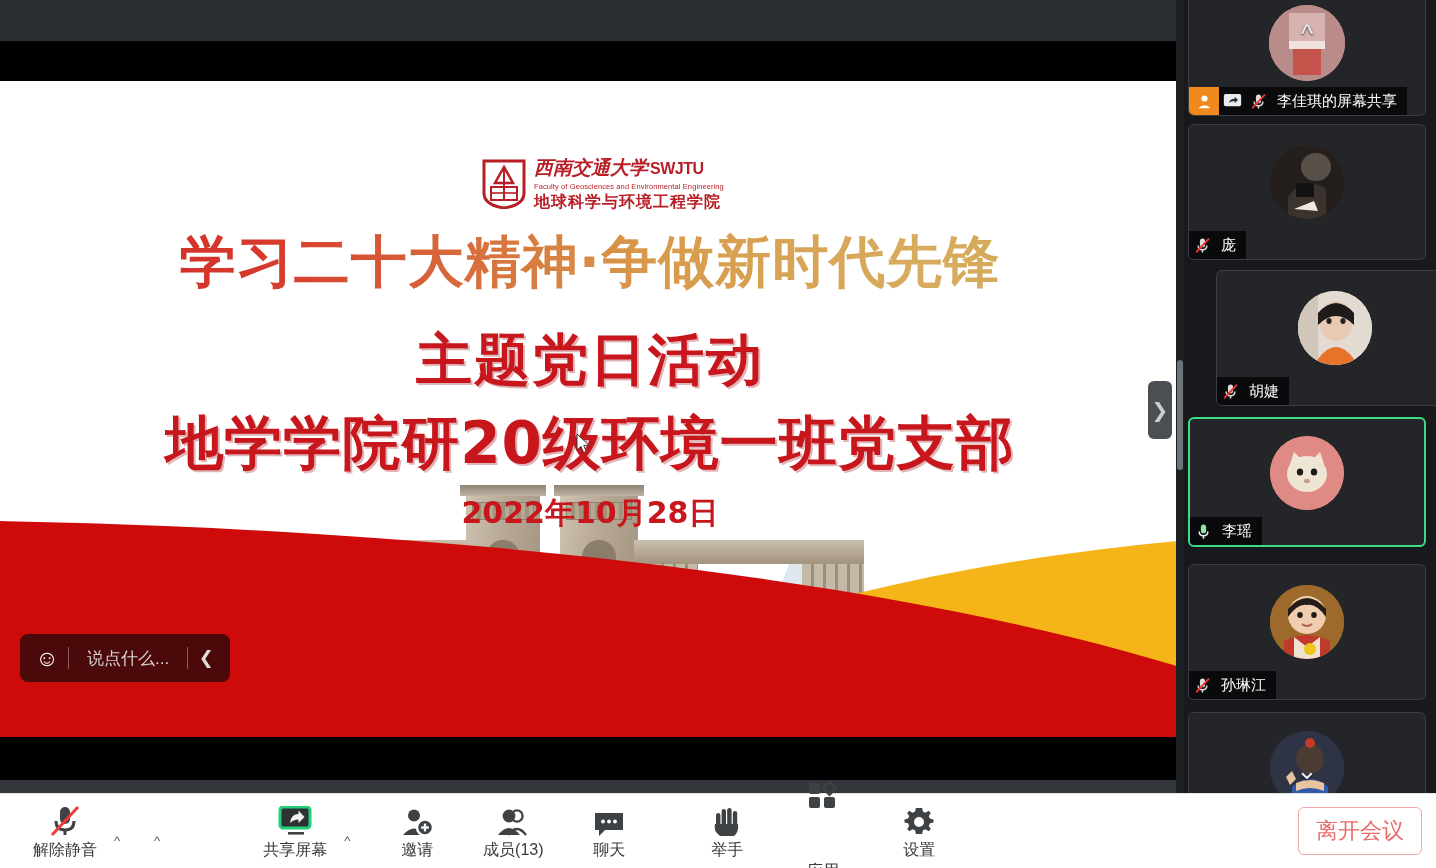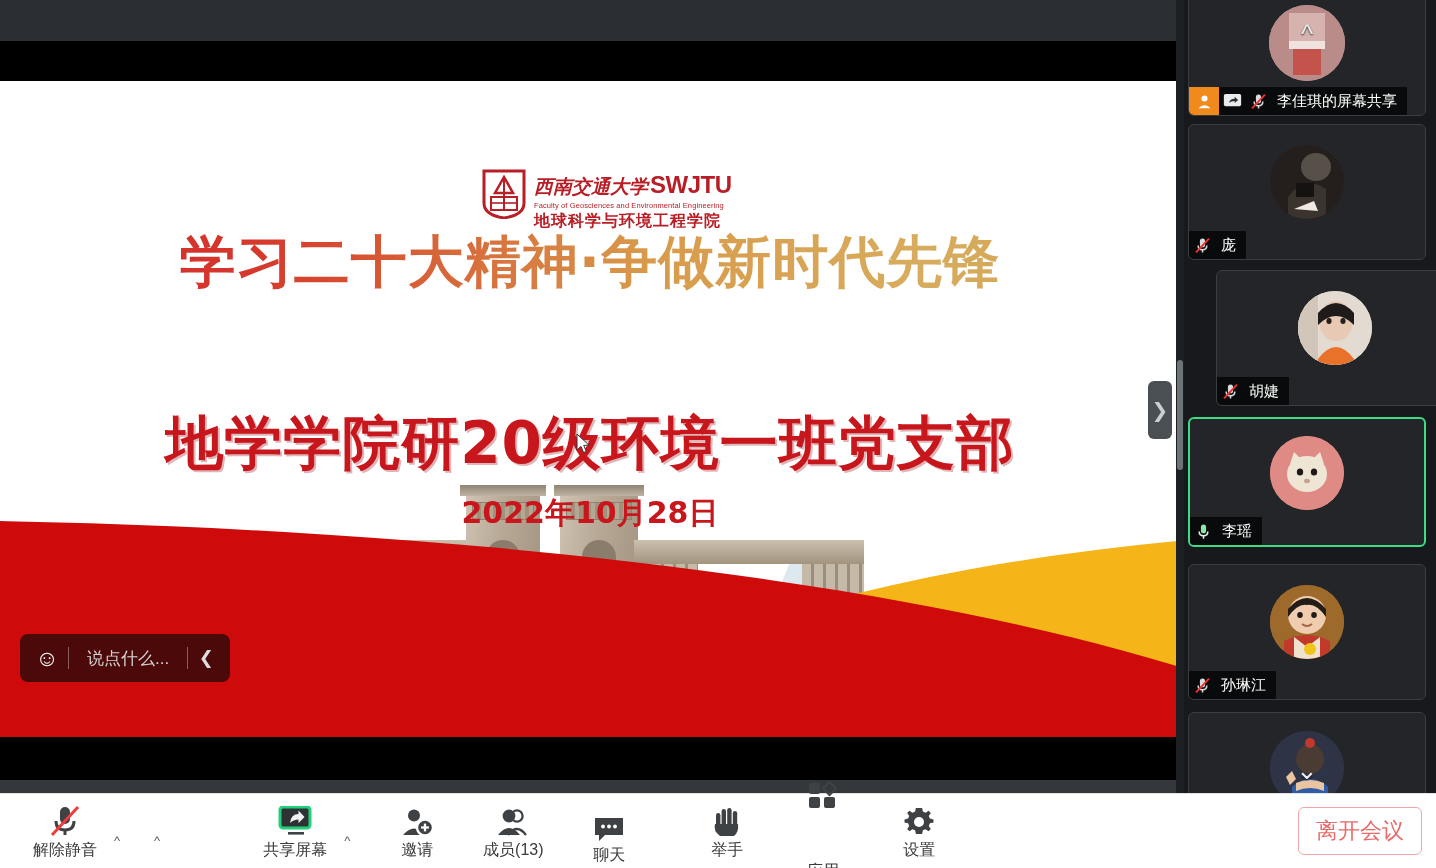--- a/index.html
+++ b/index.html
@@ -75,21 +75,21 @@
   #shrub { position:absolute; left:880px; top:555px; width:60px; height:45px;
       background: radial-gradient(circle at 50% 60%, #3f6b2a, #27451a); border-radius:50% 50% 40% 40%; }
 
   
   #logo { position: absolute; left: 482px; top: 74px; display:flex; align-items:center; gap:8px; }
   #logo-shield { width: 44px; height: 50px; position: relative; }
   #logo-text { display:flex; flex-direction:column; }
   #logo-line1 { display:flex; align-items:baseline; gap:2px; }
   #logo-cn { font-family:"DejaVu Serif", serif; font-size:19px; font-weight:bold; color:#b81e26;
       font-style:italic; letter-spacing:0px; }
-  #logo-en { font-size:24px; font-weight:900; color:#b81e26; letter-spacing:-0.5px;margin-top:16px; }
+  #logo-en { font-size:16px; font-weight:900; color:#b81e26; letter-spacing:-0.5px; }
   #logo-sub { font-size:7.5px; color:#b81e26; letter-spacing:0.1px; margin-top:1px; }
   #logo-line3 { font-size:16px; font-weight:bold; color:#b81e26; letter-spacing:1px; margin-top:1px;
       font-family:"DejaVu Sans", sans-serif; }
 
   
   .slide-title { position:absolute; width:100%; text-align:center; font-weight:bold;
       font-family:"DejaVu Sans","Liberation Sans",sans-serif; white-space:nowrap; }
   #title1 { top:144px; font-size:56px; letter-spacing:1px;
       background: linear-gradient(90deg,#d0252a 0%, #d6392c 22%, #d89a4a 55%, #d8ac5e 78%, #cfa24f 100%);
       -webkit-background-clip: text; background-clip: text; color: transparent;
@@ -261,20 +261,21 @@
           <div id="logo-line1">
             <span id="logo-cn">西南交通大学</span>
             <span id="logo-en">SWJTU</span>
           </div>
           <div id="logo-sub">Faculty of Geosciences and Environmental Engineering</div>
           <div id="logo-line3">地球科学与环境工程学院</div>
         </div>
       </div>
 
       <div class="slide-title" id="title1">学习二十大精神·争做新时代先锋</div>
+      <div class="slide-title" id="title2">主题党日活动</div>
       <div class="slide-title" id="title3">地学学院研20级环境一班党支部</div>
       <div class="slide-title" id="title-date">2022年10月28日</div>
 
       <div id="chat-entry">
         <div class="emoji">☺</div>
         <div class="divider"></div>
         <div class="placeholder">说点什么...</div>
         <div class="divider"></div>
         <div class="chev">❮</div>
       </div>
@@ -503,21 +504,21 @@
           <path d="M12 27 Q21 15 30 27" fill="none" stroke="#3f4245" stroke-width="2.3"></path>
           <circle cx="13" cy="8" r="6.4" fill="#3f4245"></circle>
           <path d="M2 27 Q13 13 24 27 Z" fill="#3f4245"></path>
         </svg>
       </div>
       <div class="lbl">成员(13)</div>
     </div>
 
     <div style="width:14px"></div>
 
-    <div class="tb-item" style="min-width:74px;justify-content:flex-end;">
+    <div class="tb-item" style="min-width:74px;">
       <div class="glyph">
         <svg viewBox="0 0 32 28" width="32" height="28">
           <path d="M2 3 H30 V20 H12 L6 26 V20 H2 Z" fill="#3f4245"></path>
           <circle cx="10" cy="11.5" r="1.9" fill="#fff"></circle>
           <circle cx="16" cy="11.5" r="1.9" fill="#fff"></circle>
           <circle cx="22" cy="11.5" r="1.9" fill="#fff"></circle>
         </svg>
       </div>
       <div class="lbl">聊天</div>
     </div>

